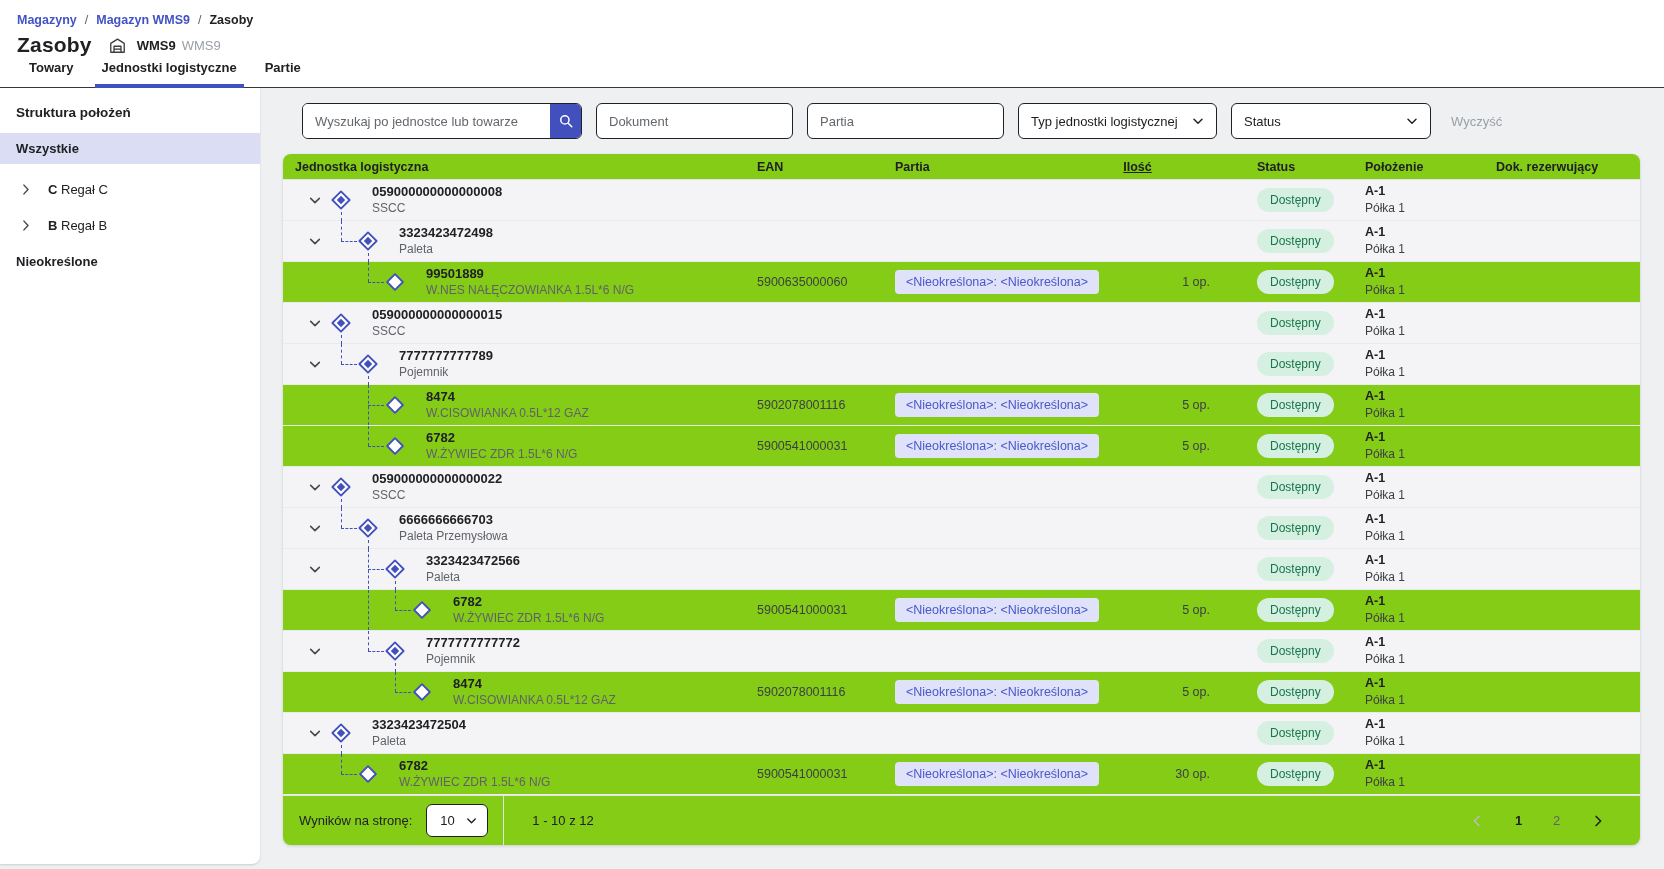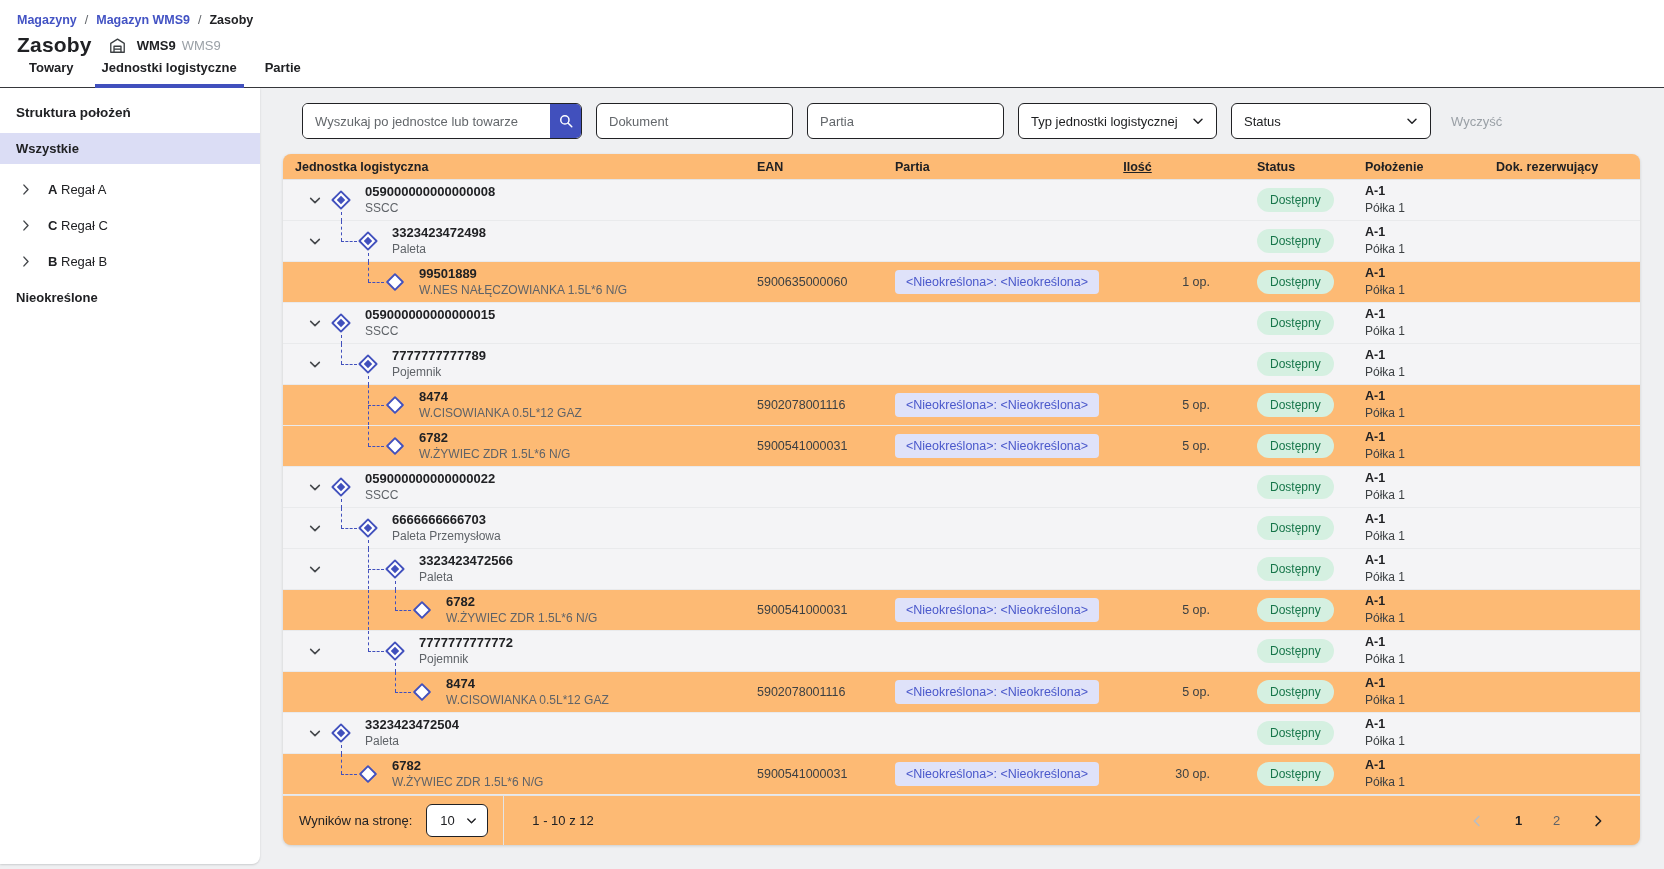--- a/index.html
+++ b/index.html
@@ -42,37 +42,37 @@
   .search-group input { flex:1; border:none; outline:none; padding:0 8px 0 12px; font-size:13px; font-family:inherit; color:#202124; min-width:0; }
   .search-btn { width:31px; background:var(--accent); border:none; display:flex; align-items:center; justify-content:center; cursor:pointer; flex-shrink:0; }
   .text-input { height:36px; border:1px solid #202124; border-radius:6px; background:#fff; padding:0 12px; font-size:13px; font-family:inherit; color:#202124; outline:none; margin-left:14px; }
   input::placeholder { color:#63676b; opacity:1; }
   .w-dokument { width:197px; } .w-partia { width:197px; }
   .select { height:36px; border:1px solid #202124; border-radius:6px; background:#fff; display:flex; align-items:center; justify-content:space-between; padding:0 10px 0 12px; font-size:13px; color:#1c1d1f; margin-left:14px; cursor:pointer; }
   .w-type { width:199px; } .w-status { width:200px; }
   .clear-link { margin-left:20px; font-size:13px; color:#9aa0a6; cursor:default; }
 
   
-  .table-card { margin-top:15px; background:#fdba74; border-radius:8px; box-shadow:0 1px 3px rgba(60,64,67,.2); overflow:hidden; }
+  .table-card { margin-top:15px; background:#84cc16; border-radius:8px; box-shadow:0 1px 3px rgba(60,64,67,.2); overflow:hidden; }
   .grid { display:grid; grid-template-columns:474px 138px 170px 148px 150px 130px 1fr; }
   .thead { height:26px; align-items:center; border-bottom:1px solid #e3e4e6; }
   .th { font-size:12.5px; font-weight:700; color:#202124; white-space:nowrap; }
   .th0 { padding-left:12px; } .th3 { text-align:center; padding-right:3px;text-decoration:underline; }
   .th4 { padding-left:44px; } .th5 { padding-left:2px; } .th6 { padding-left:3px; }
   .tr { height:41px; border-bottom:1px solid #e9eaec; align-items:center; }
   .tr.shaded { background:var(--row-shaded); }
   .td { font-size:12.5px; color:#3c4043; }
   .tree-cell { position:relative; align-self:stretch; display:flex; align-items:center; }
   .guide { position:absolute; }
   .guide.v { border-left:1px dashed var(--accent); width:0; }
   .guide.h { border-top:1px dashed var(--accent); height:0; top:50%; }
   .row-chevron { width:30px; margin-left:17px; display:flex; justify-content:center; align-items:center; flex-shrink:0; cursor:pointer; position:relative; z-index:1; height:100%; }
   .indent { flex-shrink:0; height:1px; }
   .unit-icon { width:22px; height:22px; flex-shrink:0; position:relative; z-index:1; display:flex; align-items:center; justify-content:center; color:var(--accent); }
-  .unit-text { margin-left:13px; line-height:1.25; white-space:nowrap; }
+  .unit-text { margin-left:20px; line-height:1.25; white-space:nowrap; }
   .unit-code { font-size:13px; font-weight:700; color:#202124; }
   .unit-sub { font-size:12px; color:#5f6368; margin-top:1px; }
   .td.qty { text-align:right; padding-right:3px; }
   .batch-badge { display:inline-block; background:var(--batch-bg); color:var(--batch-text); font-size:12.5px; padding:5px 11px; border-radius:4px; white-space:nowrap; }
   .td.status { padding-left:44px; }
   .status-badge { display:inline-block; background:var(--status-bg); color:var(--status-text); font-size:12px; font-weight:400; padding:5px 13px; border-radius:13px; }
   .td.loc { padding-left:2px; line-height:1.35; }
   .loc-rack { font-size:12.5px; font-weight:700; color:#202124; }
   .loc-shelf { font-size:12px; color:#3c4043; }
 
@@ -120,28 +120,20 @@
         <div class="tab">Partie</div>
       </div>
   </div>
 
   <div class="content">
 
     <div class="sidebar">
       <div class="sidebar-title">Struktura położeń</div>
       <div class="sidebar-all">Wszystkie</div>
       <div class="tree" id="sidebar-tree">
-          <div class="tree-item">
-            <span class="tree-chevron">
-              <svg width="15" height="15" viewBox="0 0 24 24" fill="none" stroke="#45484c" stroke-width="2.3" stroke-linecap="round" stroke-linejoin="round">
-                <path d="M9.5 5 L16 12 L9.5 19"></path>
-              </svg>
-            </span>
-            <span class="tree-label"><span class="prefix">A</span> Regał A</span>
-          </div>
           <div class="tree-item">
             <span class="tree-chevron">
               <svg width="15" height="15" viewBox="0 0 24 24" fill="none" stroke="#45484c" stroke-width="2.3" stroke-linecap="round" stroke-linejoin="round">
                 <path d="M9.5 5 L16 12 L9.5 19"></path>
               </svg>
             </span>
             <span class="tree-label"><span class="prefix">C</span> Regał C</span>
           </div>
           <div class="tree-item">
             <span class="tree-chevron">

